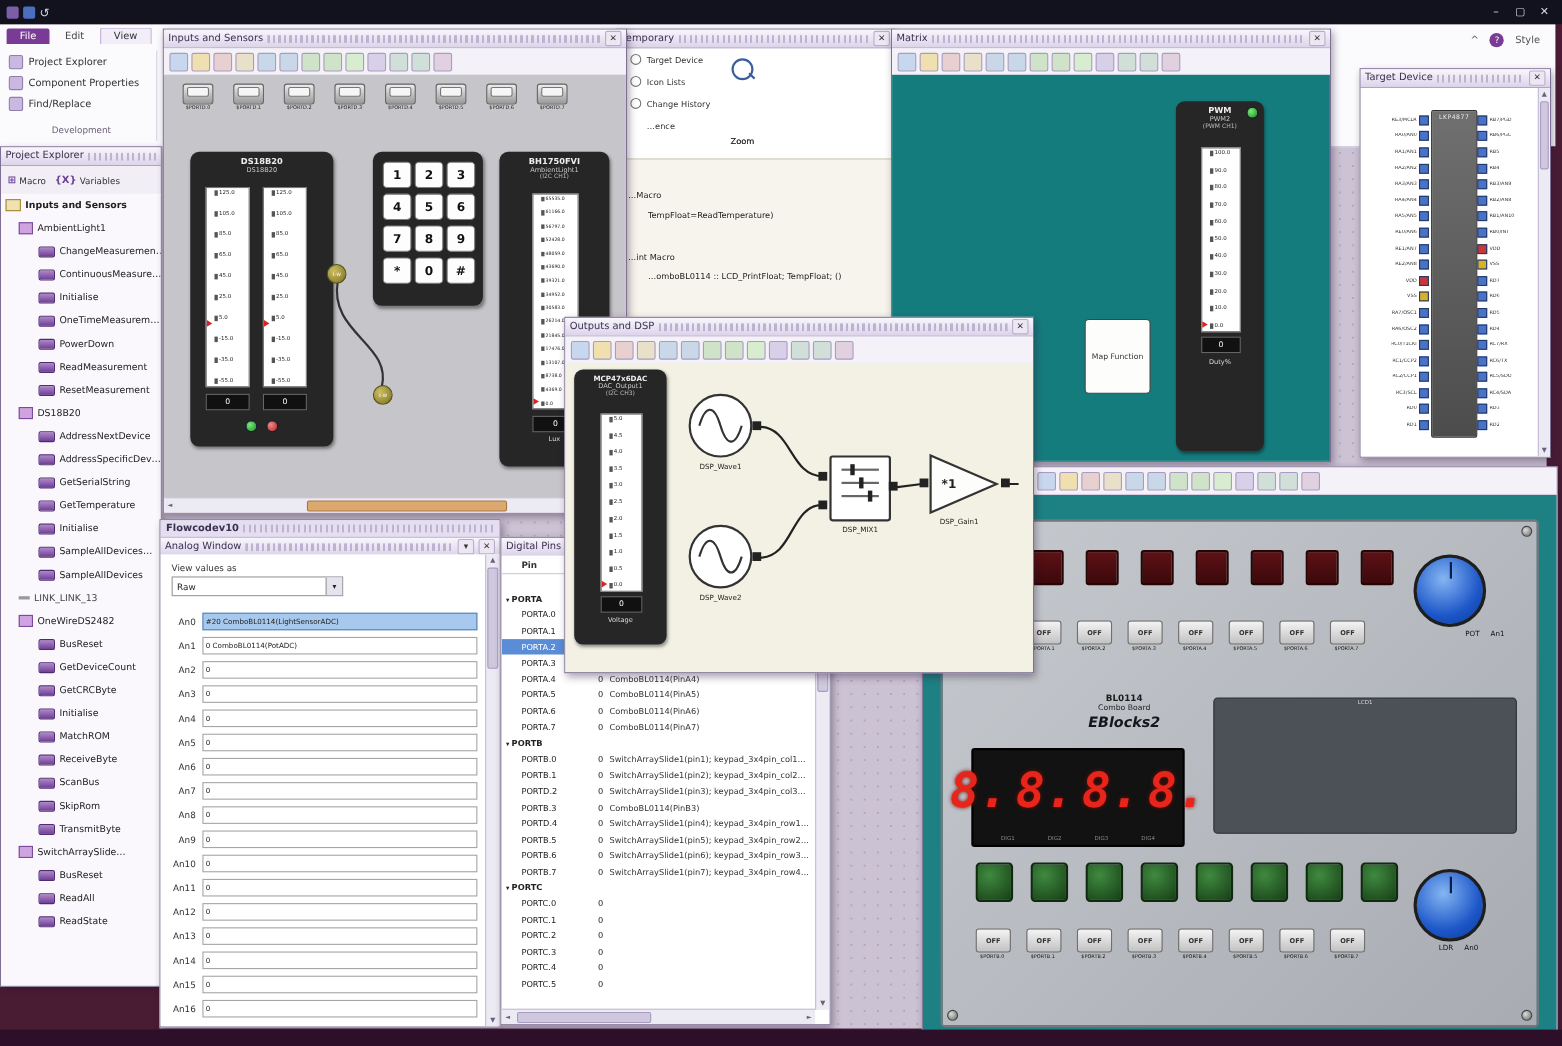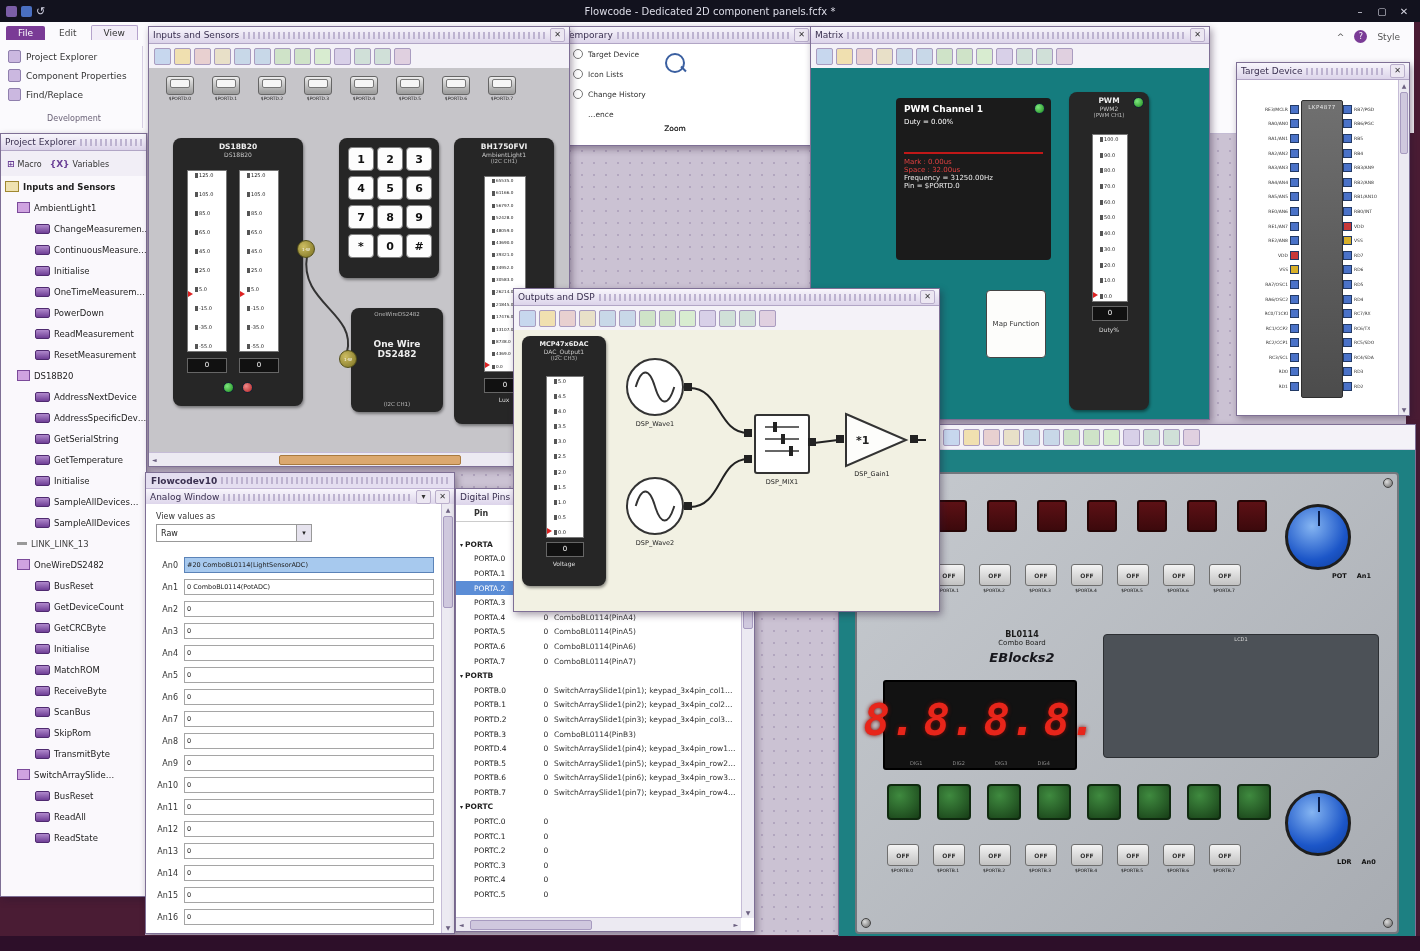--- a/index.html
+++ b/index.html
@@ -176,21 +176,21 @@
   .offrow{gap:16px;}
   .bled{width:26px;height:28px;background:linear-gradient(#5d1115,#3c090c);border:2px solid #260505;border-radius:3px;}
   .offcol{width:30px;text-align:center;}
   .offbtn{width:30px;height:20px;background:linear-gradient(#f4f4f4,#c2c2c2);border:1px solid #6f6f6f;border-radius:3px;
     font-size:6px;font-weight:bold;color:#333;display:flex;align-items:center;justify-content:center;}
   .off-label{font-size:4.5px;color:#111;margin-top:2px;white-space:nowrap;}
   .gbtn{width:30px;height:32px;background:radial-gradient(circle at 35% 30%,#3f8a3f,#173e17);border:2px solid #0f2a0f;border-radius:4px;}
   .knob{position:absolute;width:60px;height:60px;border-radius:50%;border:3px solid #1e1e1e;
     background:radial-gradient(circle at 40% 32%,#85b5f2,#1c56c8 62%,#0c3a96);}
   .knob::after{content:"";position:absolute;left:50%;top:4px;width:2px;height:15px;background:#081c4a;}
-  .knoblabels{position:absolute;display:flex;gap:10px;font-size:6.5px;color:#111;font-weight:bold;padding-left:43px;}
+  .knoblabels{position:absolute;display:flex;gap:10px;font-size:6.5px;color:#111;font-weight:normal;padding-left:43px;}
   .bname{font-size:8px;font-weight:bold;color:#1c1c1c;text-align:center;}
   .btype{font-size:7px;color:#222;text-align:center;}
   .bbrand{font-size:13px;font-weight:bold;font-style:italic;color:#16161c;text-align:center;margin-top:3px;}
   .sseg{position:absolute;background:#121212;border:2px solid #000;border-radius:3px;}
   .sseg-digits{position:absolute;left:0;right:0;top:4px;bottom:16px;display:flex;align-items:center;justify-content:center;gap:7px;}
   .dig{font-family:"DejaVu Sans Mono",monospace;font-size:44px;font-weight:bold;font-style:italic;color:#e8251a;text-shadow:0 0 4px #7a0f08;}
   .sseg-labels{position:absolute;left:10px;right:10px;bottom:2px;display:flex;justify-content:space-around;font-size:5px;color:#8a8a8a;}
   .lcd{position:absolute;background:#4c5157;border-radius:4px;border:1px solid #2c2f33;}
   .lcd-tag{position:absolute;top:1px;left:50%;transform:translateX(-50%);font-size:5px;color:#d8d8d8;}
   .lcd-screen{position:absolute;left:10px;right:10px;top:10px;bottom:10px;background:#c9d2c2;border:1px solid #333;padding:3px 7px;box-sizing:border-box;}
@@ -200,21 +200,20 @@
 <body>
 
 <div id="app">
 
   <div class="titlebar">
     <div class="tb-icons">
       <span class="tbi-sq" style="background:#7b5ea7"></span>
       <span class="tbi-sq" style="background:#4a6fc0"></span>
       <span class="tb-glyph">↺</span>
     </div>
-    <div class="tb-title">Flowcode - Dedicated 2D component panels.fcfx *</div>
     <div class="tb-controls">
       <span>–</span>
       <span>▢</span>
       <span>✕</span>
     </div>
   </div>
 
   <div class="ribbon">
     <div class="rtabs">
 
@@ -426,20 +425,29 @@
         </div>
       </div>
     <div class="magicon"></div>
     <div>
 
     <div class="zoomlab">Zoom</div>
         <div class="zoomlab">Zoom</div>
       </div>
   </div>
 
+  <div class="fragwin" style="left:560px;top:144px;width:252px;height:146px;z-index:1">
+    <div>
+
+    <div class="fline f1">…Macro</div>
+        <div class="fline f2">TempFloat=ReadTemperature)</div>
+        <div class="fline f3">…int Macro</div>
+        <div class="fline f4">…omboBL0114 :: LCD_PrintFloat; TempFloat; ()</div>
+      </div>
+  </div>
 
   <div class="panel" style="left:810px;top:26px;width:398px;height:392px;z-index:3">
     <div class="phead">
       <span>Matrix</span>
       <span class="chev"></span>
       <span class="pbtn">✕</span>
     </div>
     <div class="ptools">
 
     <span class="tbi" style="background: rgb(199, 215, 238);"></span>
@@ -451,30 +459,20 @@
         <span class="tbi" style="background: rgb(207, 227, 200);"></span>
         <span class="tbi" style="background: rgb(207, 227, 200);"></span>
         <span class="tbi" style="background: rgb(216, 236, 208);"></span>
         <span class="tbi" style="background: rgb(216, 208, 232);"></span>
         <span class="tbi" style="background: rgb(208, 224, 216);"></span>
         <span class="tbi" style="background: rgb(208, 224, 216);"></span>
         <span class="tbi" style="background: rgb(224, 208, 224);"></span>
       </div>
     <div class="pcanvas" style="top:41px;background:#157c7e">
 
-      <div class="pwmch" style="left:85px;top:30px;width:155px;height:162px">
-        <span class="leddot led green"></span>
-        <div class="t">PWM Channel 1</div>
-        <div class="d">Duty = 0.00%</div>
-        <div class="redline"></div>
-        <div class="r">Mark : 0.00us</div>
-        <div class="r">Space : 32.00us</div>
-        <div class="w">Frequency = 31250.00Hz</div>
-        <div class="w">Pin = $PORTD.0</div>
-      </div>
 
       <div class="devblock" style="left:258px;top:24px;width:80px;height:318px">
         <span class="leddot led green" style="position:absolute;right:5px;top:5px"></span>
         <div class="dev-title">PWM</div>
         <div class="dev-sub">PWM2</div>
         <div class="dev-ch">(PWM CH1)</div>
         <div class="gauge" style="left:23px;top:42px;width:34px;height:166px">
           <div class="gticks">
 
           <div class="gtick">100.0</div>
@@ -631,26 +629,20 @@
             <div class="key">6</div>
             <div class="key">7</div>
             <div class="key">8</div>
             <div class="key">9</div>
             <div class="key">*</div>
             <div class="key">0</div>
             <div class="key">#</div>
           </div>
       </div>
 
-      <div class="devblock" style="left:202px;top:240px;width:92px;height:104px">
-        <div class="dev-ch" style="padding-top:3px">OneWireDS2482</div>
-        <div style="font-size:9px;font-weight:bold;margin-top:22px">One Wire</div>
-        <div style="font-size:9px;font-weight:bold">DS2482</div>
-        <div class="dev-ch" style="position:absolute;left:0;right:0;bottom:5px">(I2C CH1)</div>
-      </div>
 
       <div class="node" style="left:148px;top:172px">
         <span>1-W</span>
       </div>
       <div class="node" style="left:190px;top:282px">
         <span>1-W</span>
       </div>
       <svg class="wiresvg" width="418" height="384">
         <path d="M158,188 C150,235 208,245 198,284" stroke="#333" stroke-width="2" fill="none"></path>
       </svg>
@@ -1023,21 +1015,21 @@
               <div class="offbtn">OFF</div>
               <div class="off-label">$PORTB.6</div>
             </div>
             <div class="offcol">
               <div class="offbtn">OFF</div>
               <div class="off-label">$PORTB.7</div>
             </div>
           </div>
 
         <div class="knob" style="left:428px;top:316px"></div>
-        <div class="knoblabels" style="left:437px;top:384px">
+        <div class="knoblabels" style="left:408px;top:384px">
           <span>LDR</span>
           <span>An0</span>
         </div>
       </div>
     </div>
   </div>
 
   <div class="panel" style="left:145px;top:472px;width:308px;height:460px;z-index:8">
     <div class="an-head1">
       <span>Flowcodev10</span>

